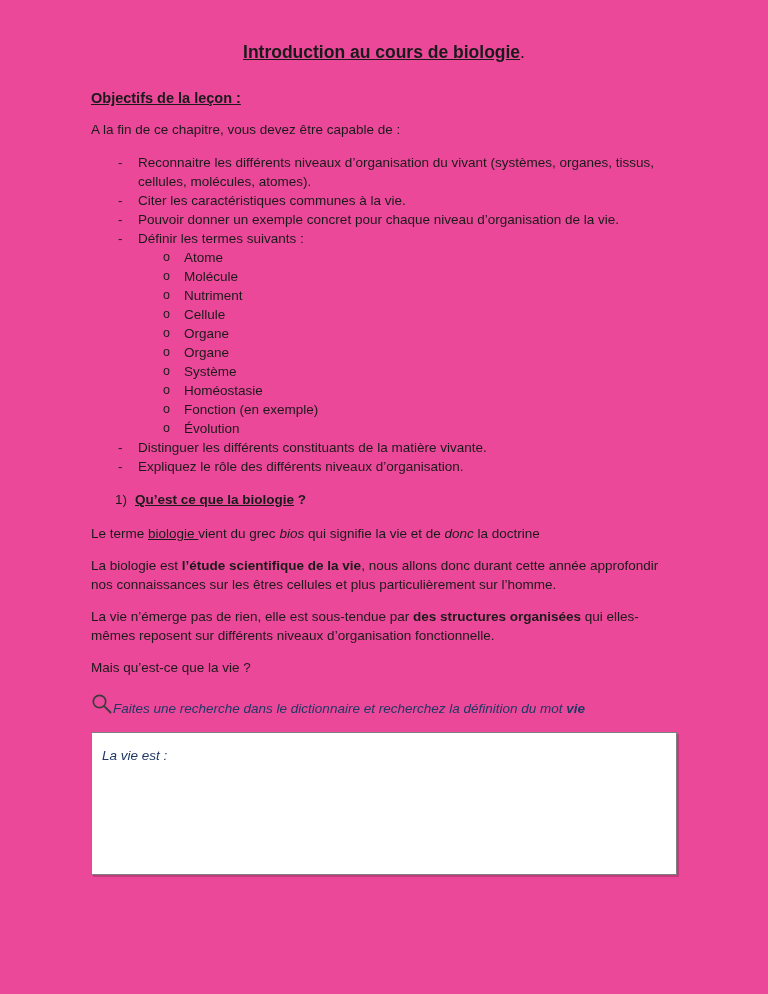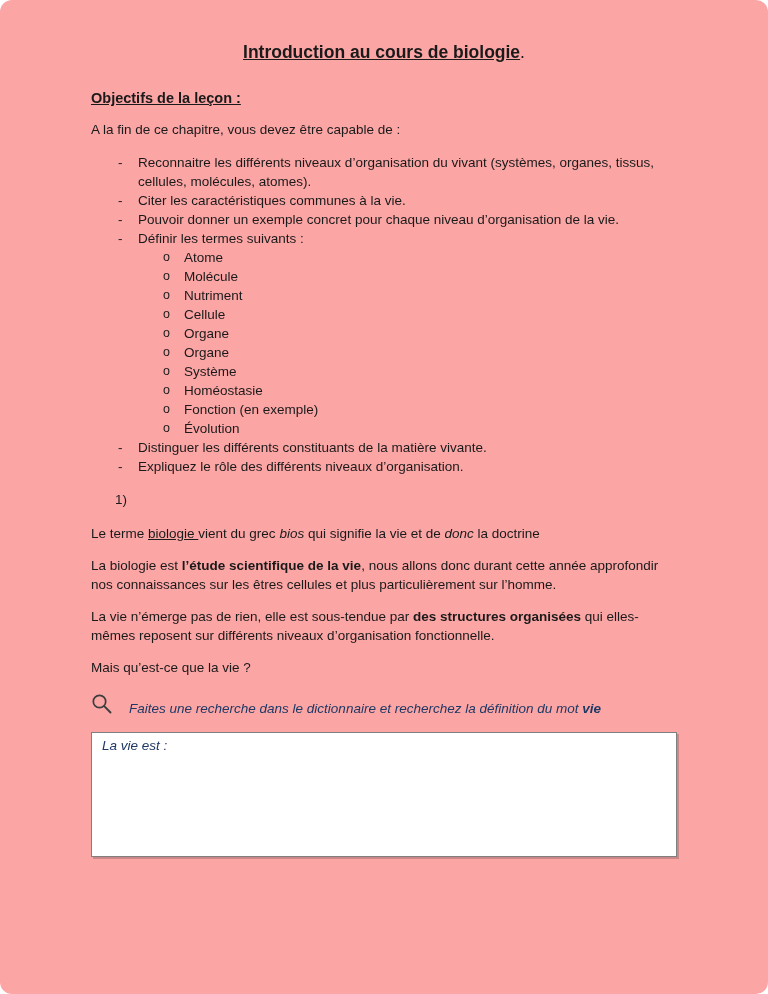--- a/index.html
+++ b/index.html
@@ -3,23 +3,23 @@
 <meta charset="utf-8">
 <style>
   :root{
     --navy:#1f3864;
     --ink:#1a1a1a;
     --border-gray:#7f7f7f;
   }
   *{box-sizing:border-box;}
   html,body{margin:0;padding:0;background:#ffffff;}
   .page{
-    width:768px;height:994px;margin:0 auto;background:#fca5a5;
+    width:768px;height:994px;margin:0 auto;background:#ec4899;
     font-family:"Liberation Sans",sans-serif;color:var(--ink);
-    font-size:13.5px;line-height:19px;overflow:hidden;border-radius:12px;
+    font-size:13.5px;line-height:19px;overflow:hidden;
   }
   .content{padding:40px 91px 0 91px;}
 
   .doc-title{
     text-align:center;font-size:17.5px;line-height:24px;
     margin:0 0 24px 0;font-weight:bold;
   }
   .doc-title .title-main{text-decoration:underline;}
   .doc-title .title-suffix{font-weight:normal;}
 
@@ -36,30 +36,30 @@
   .li .txt{flex:1;}
   .li.sub .marker{margin-left:72px;width:21px;font-size:12.5px;}
 
   .section-heading{display:flex;margin:14px 0 14px 0;line-height:20px;}
   .section-heading .num{flex:none;width:20px;margin-left:24px;}
   .b{font-weight:bold;}
   .i{font-style:italic;}
   .u{text-decoration:underline;}
 
   .search-row{
-    display:flex;align-items:flex-end;gap:16px;
+    display:flex;align-items:flex-end;gap:0;
     margin:16px 0 14px 0;color:var(--navy);font-style:italic;
   }
   .search-row svg{flex:none;margin-bottom:1px;}
   .search-text{padding-bottom:0;}
 
   .answer-box{
-    height:125px;border:1px solid var(--border-gray);
+    height:143px;border:1px solid var(--border-gray);
     box-shadow:2px 2px 0 rgba(0,0,0,0.18);
-    padding:3px 10px;background:#ffffff;cursor:text;
+    padding:13px 10px;background:#ffffff;cursor:text;
   }
   .answer-label{color:var(--navy);font-style:italic;}
 </style>
 </head>
 <body>
 
 <div class="page">
   <div class="content">
 
     <h1 class="doc-title"><span class="title-main">Introduction au cours de biologie</span><span class="title-suffix">.</span></h1>
@@ -138,20 +138,21 @@
 
       <div class="li">
         <span class="marker">-</span>
         <span class="txt">Expliquez le rôle des différents niveaux d’organisation.</span>
       </div>
 
     </div>
 
     <div class="section-heading">
       <span class="num">1)</span>
+      <span class="htxt"><span class="b u">Qu’est ce que la biologie</span><span class="b"> ?</span></span>
     </div>
 
     <p class="para"><span>Le terme </span><span class="u">biologie </span><span>vient du grec </span><span class="i">bios</span><span> qui signifie la vie et de </span><span class="i">donc</span><span> la doctrine</span></p>
 
     <p class="para"><span>La biologie est </span><span class="b">l’étude scientifique de la vie</span><span>, nous allons donc durant cette année approfondir nos connaissances sur les êtres cellules et plus particulièrement sur l’homme.</span></p>
 
     <p class="para"><span>La vie n’émerge pas de rien, elle est sous-tendue par </span><span class="b">des structures organisées</span><span> qui elles-mêmes reposent sur différents niveaux d’organisation fonctionnelle.</span></p>
 
     <p class="para">Mais qu’est-ce que la vie ?</p>
 

